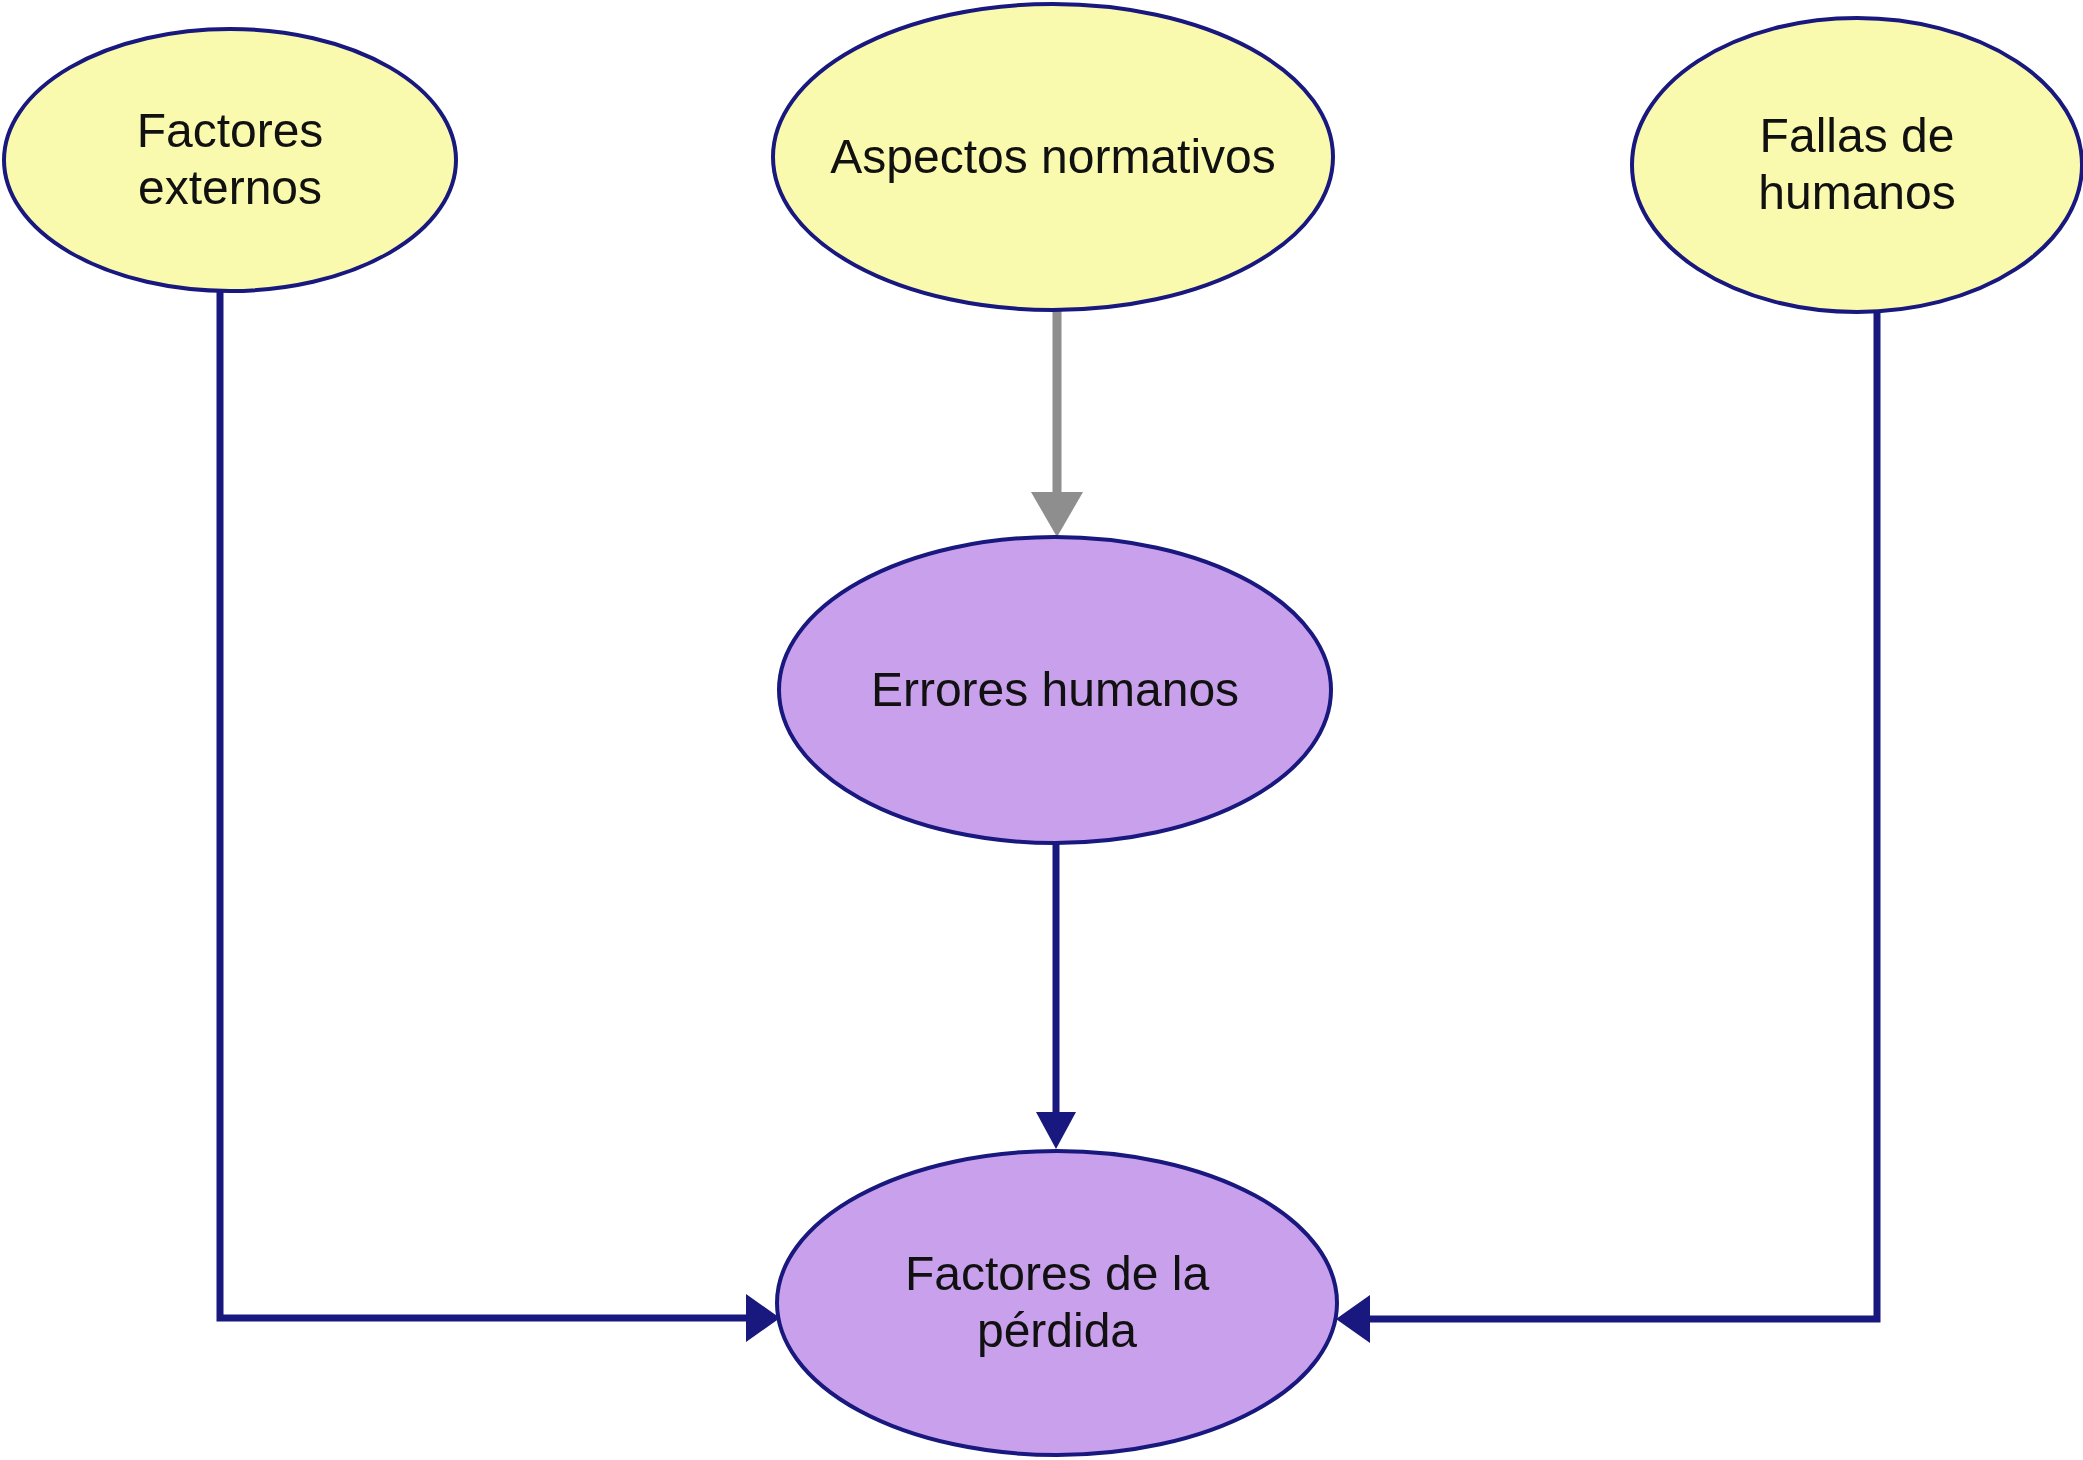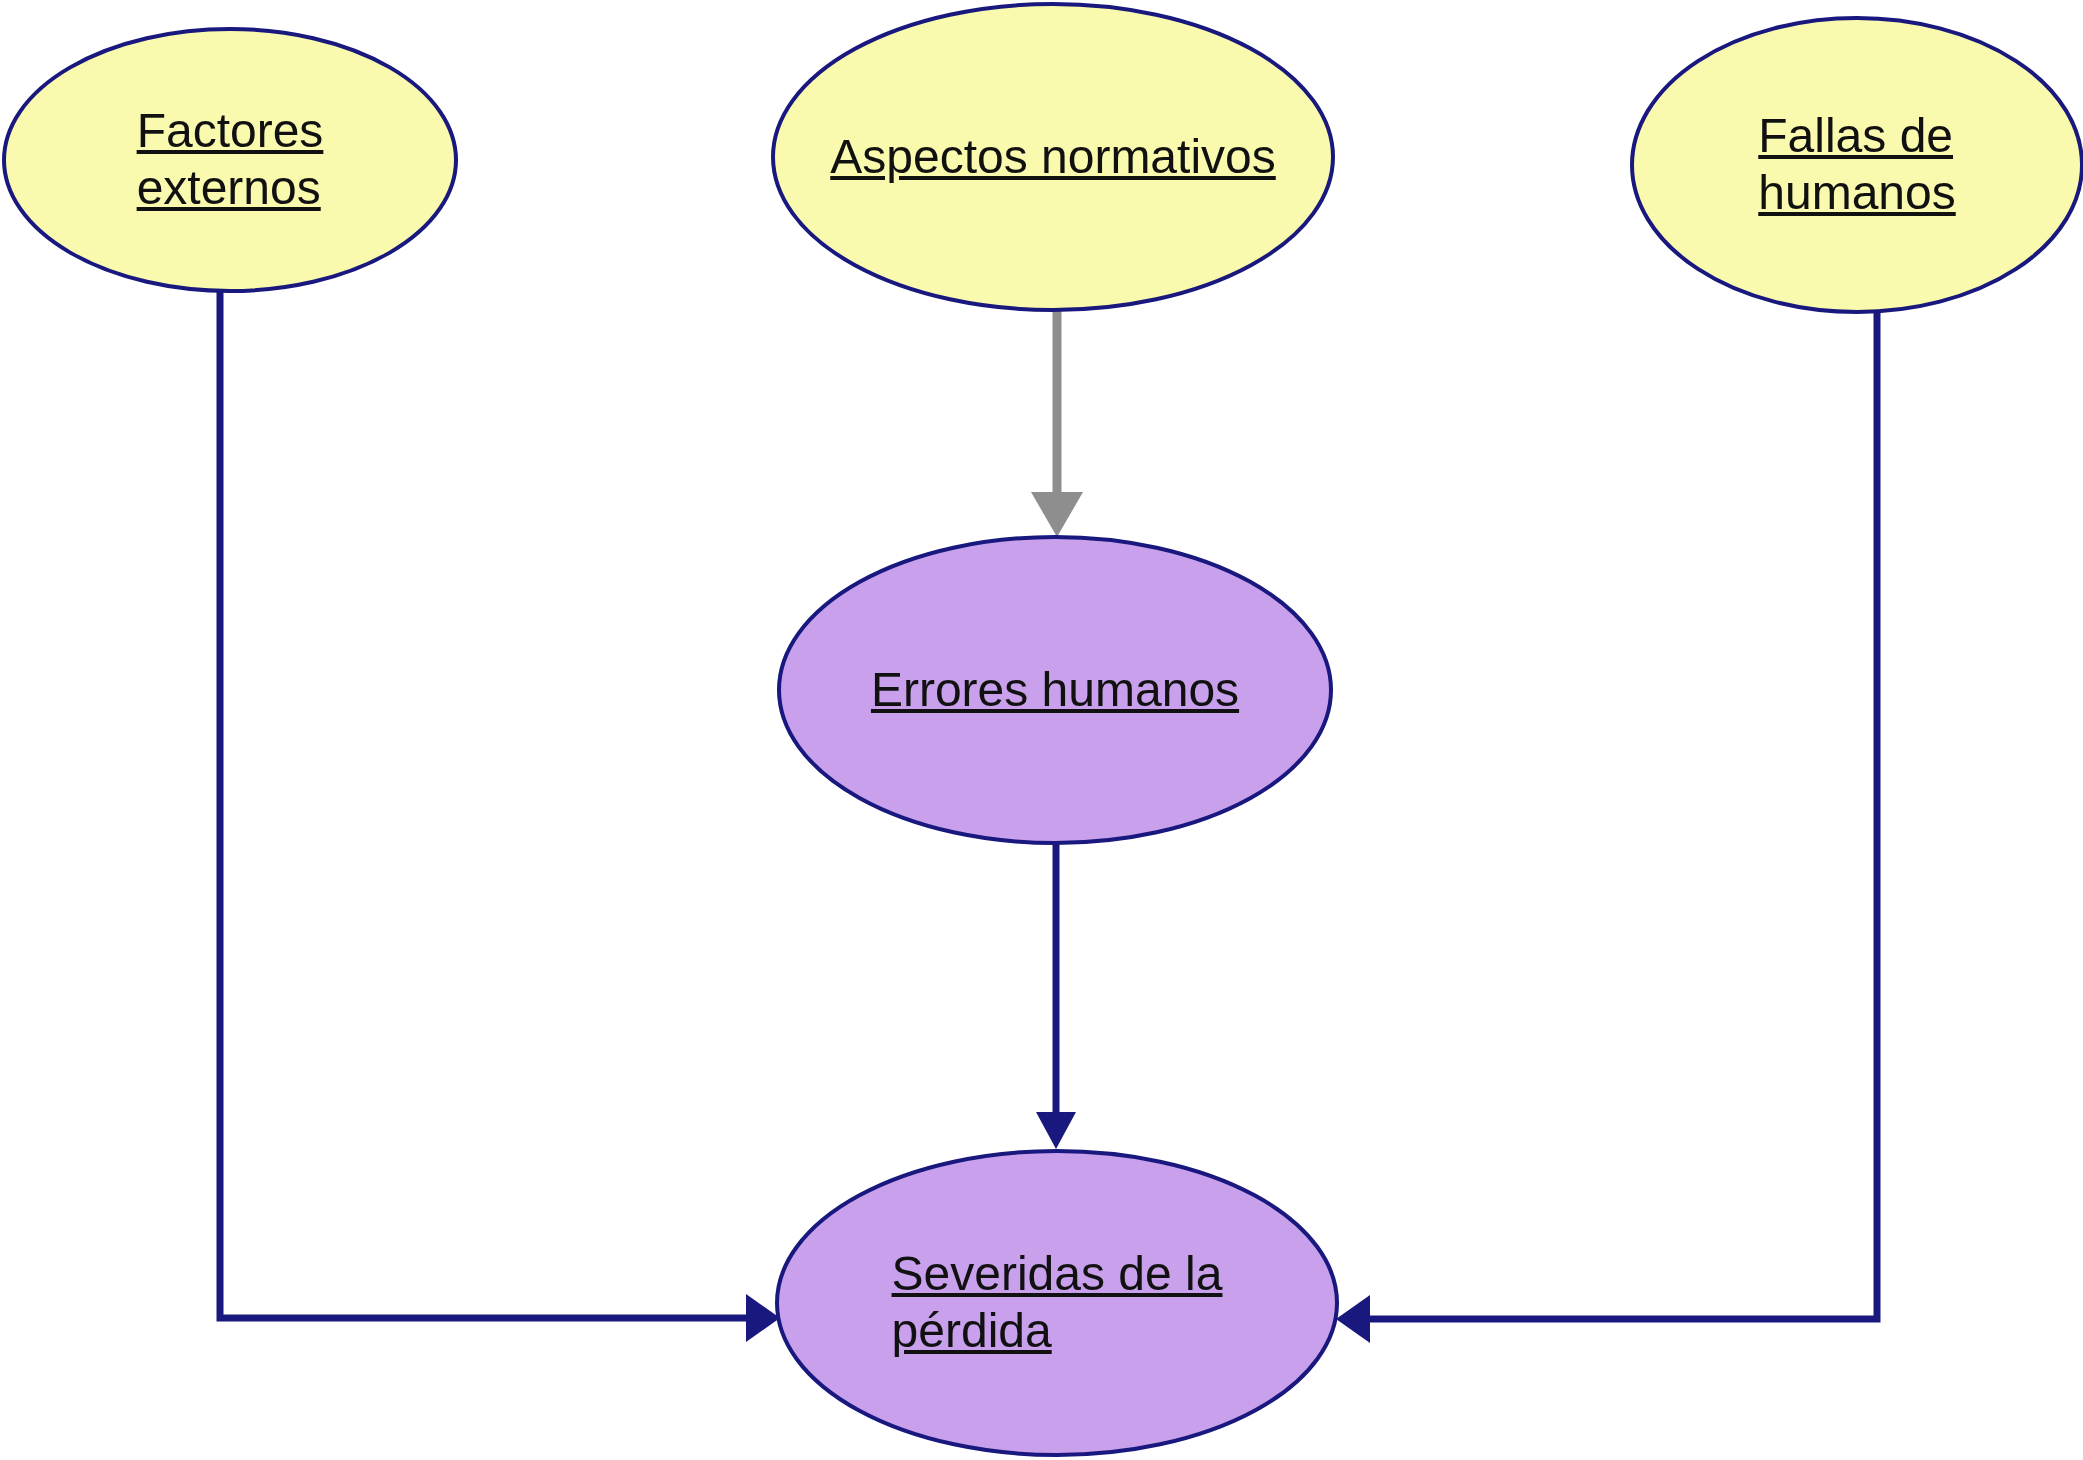--- a/index.html
+++ b/index.html
@@ -18,26 +18,26 @@
   .canvas svg {
     position: absolute;
     inset: 0;
     display: block;
   }
   .node-label {
     position: absolute;
     display: flex;
     align-items: center;
     justify-content: center;
+    text-align: center;
     white-space: pre-line;
     font-size: 48px;
     line-height: 1.18;
     color: #111111;
     pointer-events: none;
-    text-decoration: underline;
   }
 </style>
 </head>
 <body>
 
 <div class="canvas">
   <svg viewBox="0 0 2083 1460" width="2083" height="1460" xmlns="http://www.w3.org/2000/svg">
 
     <g>
       <line x1="1057" y1="308" x2="1057" y2="500" stroke-width="9" stroke="#8e8e8e"></line>
@@ -73,15 +73,15 @@
   <div class="node-label" style="left:30px; top:45px; width:400px; height:230px;">Factores
 externos</div>
 
   <div class="node-label" style="left:773px; top:7px; width:560px; height:300px;">Aspectos normativos</div>
 
   <div class="node-label" style="left:1657px; top:18px; width:400px; height:294px;">Fallas de
 humanos</div>
 
   <div class="node-label" style="left:779px; top:540px; width:552px; height:300px;">Errores humanos</div>
 
-  <div class="node-label" style="left:777px; top:1153px; width:560px; height:300px;">Severidas de la
+  <div class="node-label" style="left:777px; top:1153px; width:560px; height:300px;">Factores de la
 pérdida</div>
 </div>
 
 </body></html>

